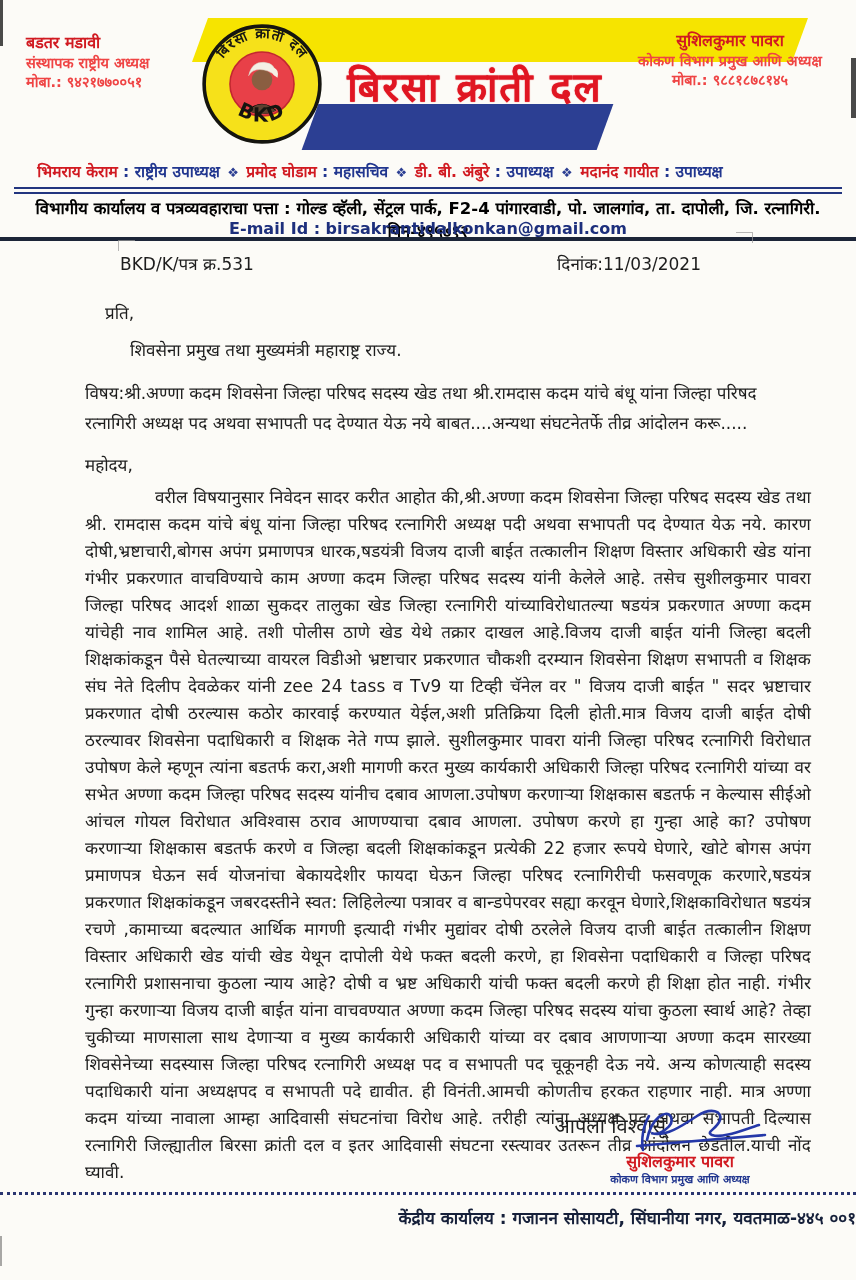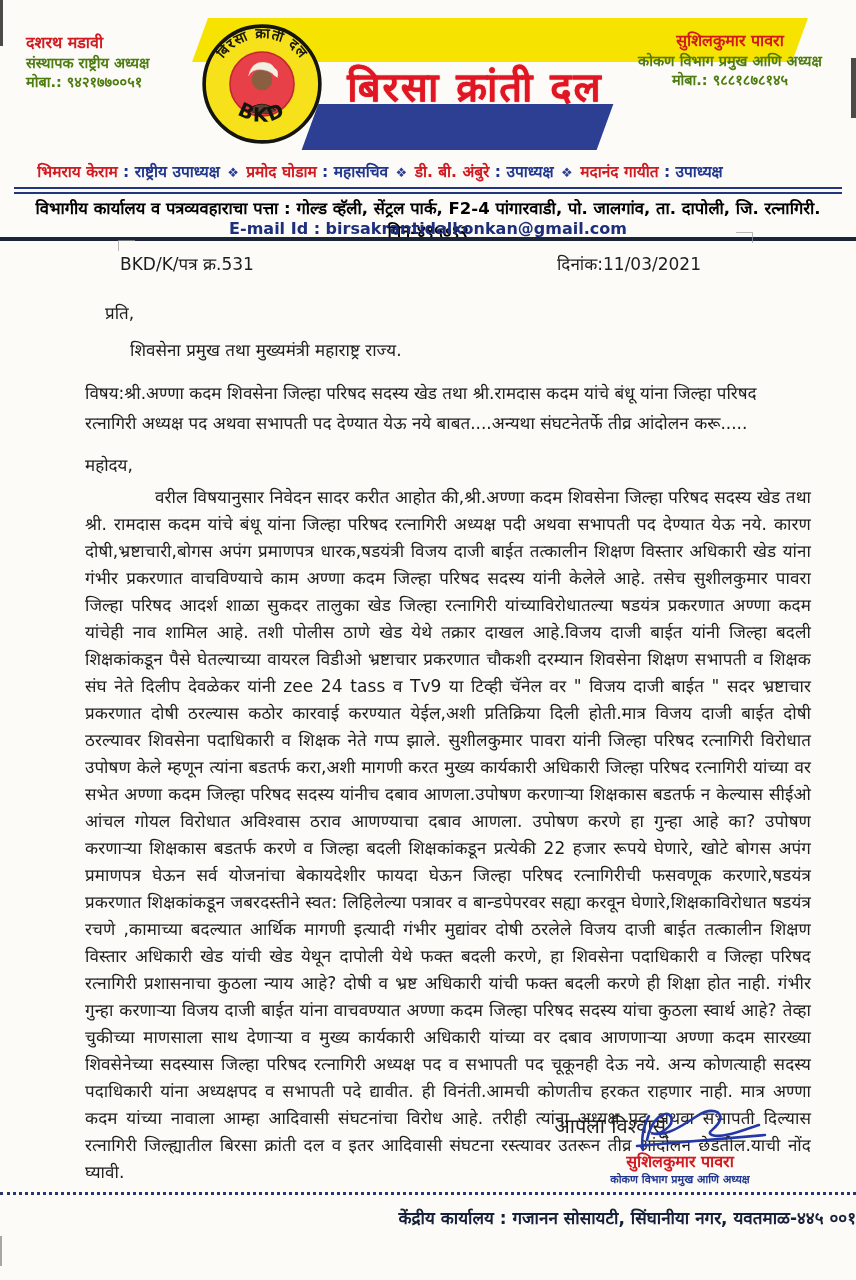--- a/index.html
+++ b/index.html
@@ -4,21 +4,21 @@
 <style>
   html,body{margin:0;padding:0;background:#888;}
   .page{
     position:relative;width:856px;height:1280px;margin:0 auto;
     background:#fcfbf7;overflow:hidden;
     font-family:"DejaVu Sans", sans-serif;color:#1d1d1d;
   }
   
   .official{position:absolute;line-height:1.35;}
   .official .name{color:#d11a21;font-weight:bold;font-size:16px;}
-  .official .sub{color:#4d7c0f;font-weight:bold;font-size:14.5px;}
+  .official .sub{color:#ef4444;font-weight:bold;font-size:14.5px;}
   .official-left{left:26px;top:32px;text-align:left;}
   .official-right{left:612px;top:30px;width:236px;text-align:center;}
 
   .stripe{position:absolute;transform:skewX(-20deg);}
   .stripe-yellow{left:200px;top:18px;width:600px;height:44px;background:#f6e400;}
   .stripe-blue{left:310px;top:104px;width:295px;height:46px;background:#2c3f93;}
   .banner-title{
     position:absolute;left:330px;top:58px;width:290px;text-align:center;
     color:#e01622;font-weight:bold;font-size:40px;letter-spacing:2px;
     text-shadow:0 0 1px #e01622;white-space:nowrap;
@@ -107,21 +107,21 @@
       <text font-size="13.5" font-weight="bold" fill="#181812" letter-spacing="1">
         <textPath href="#arcTop" startOffset="50%" text-anchor="middle">बिरसा क्रांती दल</textPath>
       </text>
       <text font-size="19" font-weight="bold" fill="#15150f" letter-spacing="2">
         <textPath href="#arcBot" startOffset="50%" text-anchor="middle">BKD</textPath>
       </text>
     </svg>
   </div>
 
   <div class="official official-left">
-    <div class="name">दशरथ मडावी</div>
+    <div class="name">बडतर मडावी</div>
     <div class="sub">संस्थापक राष्ट्रीय अध्यक्ष</div>
     <div class="sub">मोबा.: ९४२१७७००५१</div>
   </div>
   <div class="official official-right">
     <div class="name">सुशिलकुमार पावरा</div>
     <div class="sub">कोकण विभाग प्रमुख आणि अध्यक्ष</div>
     <div class="sub">मोबा.: ९८८१८७८१४५</div>
   </div>
 
   <div class="officials-row">

